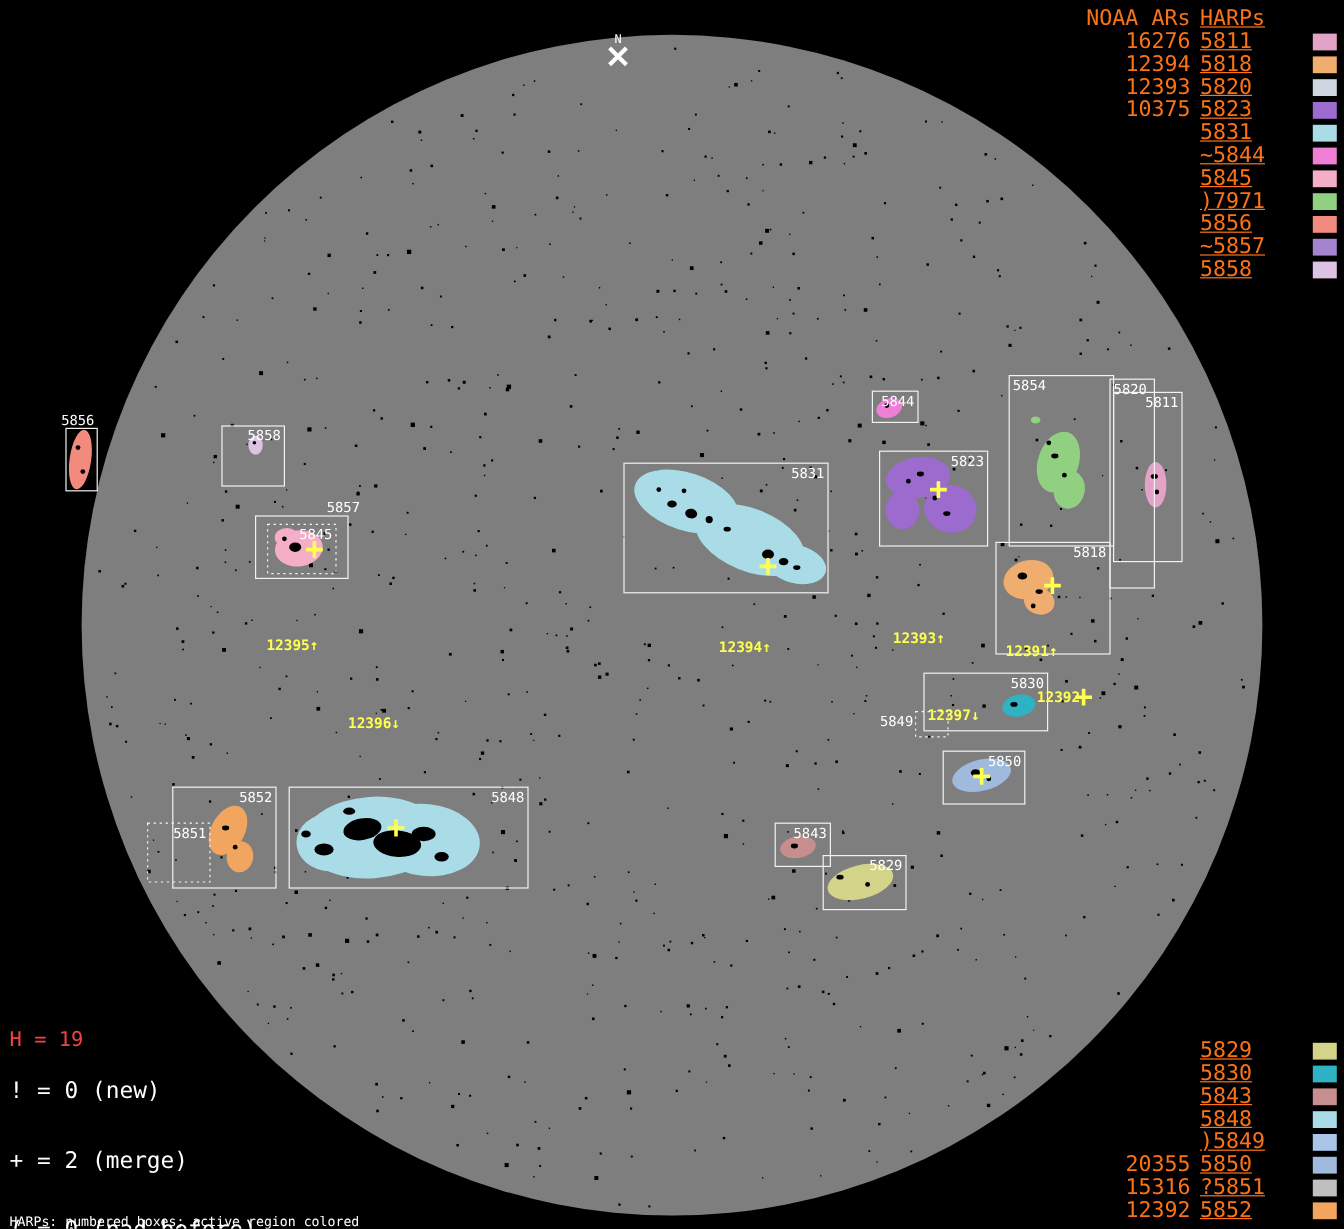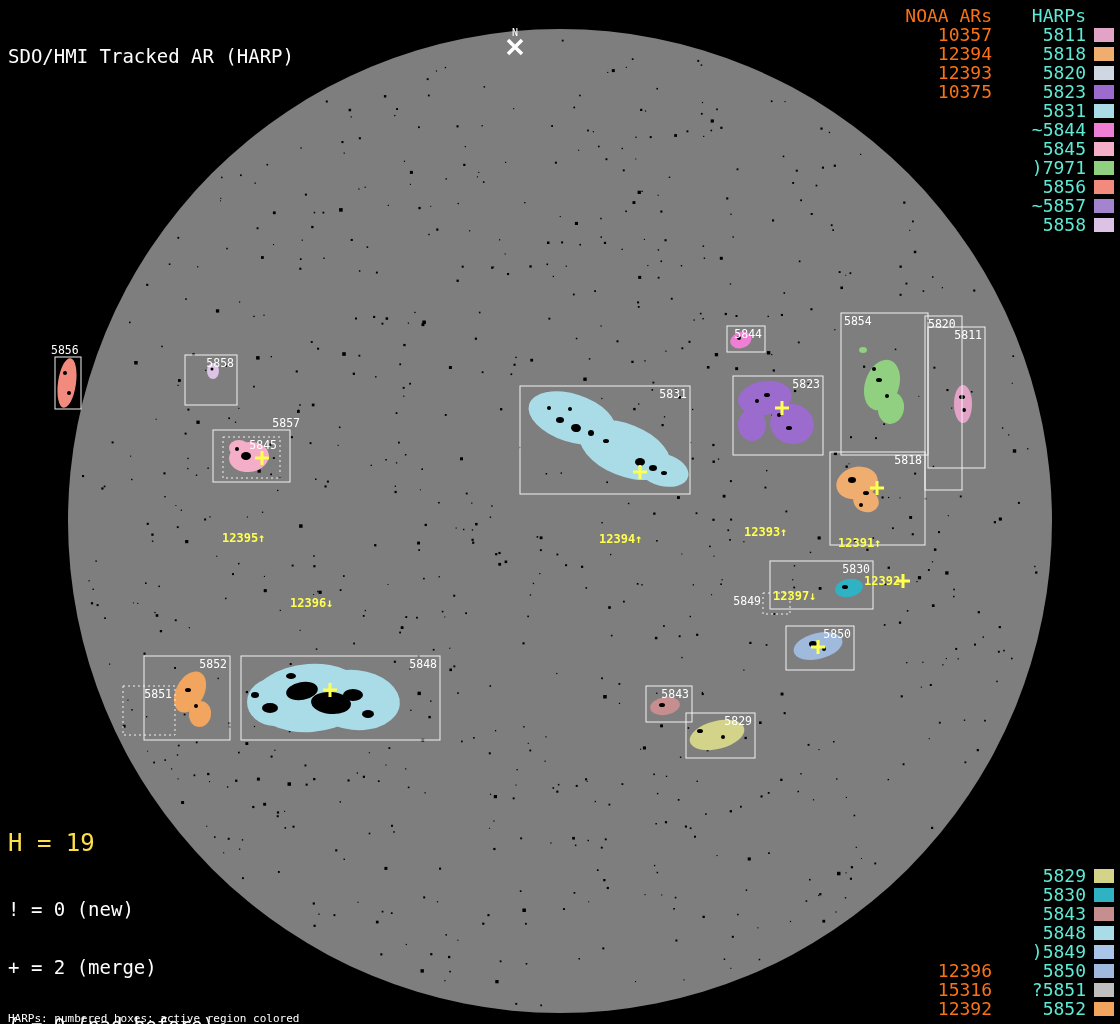--- a/index.html
+++ b/index.html
@@ -10,23 +10,23 @@
   }
   .screen{position:absolute;inset:0;width:1120px;height:1024px;background:#000;}
   #disk-svg{position:absolute;left:0;top:0;}
   #disk-svg text{font-family:"DejaVu Sans Mono","Liberation Mono",monospace;}
   .header{position:absolute;left:8px;top:6px;color:#fff;font-size:19px;line-height:20px;white-space:pre;}
   .legend{position:absolute;}
   .legend-top{right:4px;top:6px;}
   .legend-bottom{right:4px;bottom:6px;}
   .lrow{display:grid;grid-template-columns:88px 86px 22px;column-gap:8px;align-items:center;height:19px;font-size:18px;line-height:19px;}
   .lrow .noaa{color:#f97316;text-align:right;white-space:pre;}
-  .lrow .harp{color:#5eead4;text-align:right;white-space:pre;}
+  .lrow .harp{color:#f97316;text-align:left;white-space:pre;text-decoration:underline;}
   .lrow .sw{width:20px;height:14px;display:block;}
-  .hcount{position:absolute;left:8px;top:829px;color:#fde047;font-size:24px;}
+  .hcount{position:absolute;left:8px;top:857px;color:#ef4444;font-size:17px;}
   .stat-lines{position:absolute;left:8px;top:862px;color:#fff;font-size:19px;line-height:19.2px;white-space:pre;}
   .footer{position:absolute;left:8px;top:988px;color:#fff;font-size:11px;line-height:12.5px;white-space:pre;}
 </style>
 </head>
 <body>
 
 <div class="screen">
 
   <svg id="disk-svg" width="1120" height="1024" viewBox="0 0 1120 1024">
       <defs>
@@ -1031,32 +1031,31 @@
       <text x="838" y="547" fill="#ffff4f" font-size="12" font-weight="bold">12391↑</text>
       <text x="773" y="600" fill="#ffff4f" font-size="12" font-weight="bold">12397↓</text>
       <text x="864" y="585" fill="#ffff4f" font-size="12" font-weight="bold">12392</text>
       <g>
         <text x="515" y="36" fill="#fff" font-size="10" text-anchor="middle">N</text>
         <path d="M 508 40 L 522 54 M 522 40 L 508 54" stroke="#fff" stroke-width="3.5" fill="none"></path>
       </g>
     </svg>
 
   <div class="header">
-    <div>SDO/HMI Tracked AR (HARP)</div>
   </div>
 
   <div class="legend legend-top">
     <div class="lrow">
       <span class="noaa">NOAA ARs</span>
       <span class="harp">HARPs</span>
       <span class="sw"></span>
     </div>
     <div id="legend-top-rows">
         <div class="lrow">
-          <span class="noaa">10357</span>
+          <span class="noaa">16276</span>
           <span class="harp">5811</span>
           <span class="sw" style="background: rgb(226, 163, 199);"></span>
         </div>
         <div class="lrow">
           <span class="noaa">12394</span>
           <span class="harp">5818</span>
           <span class="sw" style="background: rgb(240, 173, 112);"></span>
         </div>
         <div class="lrow">
           <span class="noaa">12393</span>
@@ -1127,21 +1126,21 @@
           <span class="noaa"></span>
           <span class="harp">5848</span>
           <span class="sw" style="background: rgb(170, 220, 232);"></span>
         </div>
         <div class="lrow">
           <span class="noaa"></span>
           <span class="harp">)5849</span>
           <span class="sw" style="background: rgb(169, 198, 232);"></span>
         </div>
         <div class="lrow">
-          <span class="noaa">12396</span>
+          <span class="noaa">20355</span>
           <span class="harp">5850</span>
           <span class="sw" style="background: rgb(159, 186, 221);"></span>
         </div>
         <div class="lrow">
           <span class="noaa">15316</span>
           <span class="harp">?5851</span>
           <span class="sw" style="background: rgb(191, 191, 191);"></span>
         </div>
         <div class="lrow">
           <span class="noaa">12392</span>

